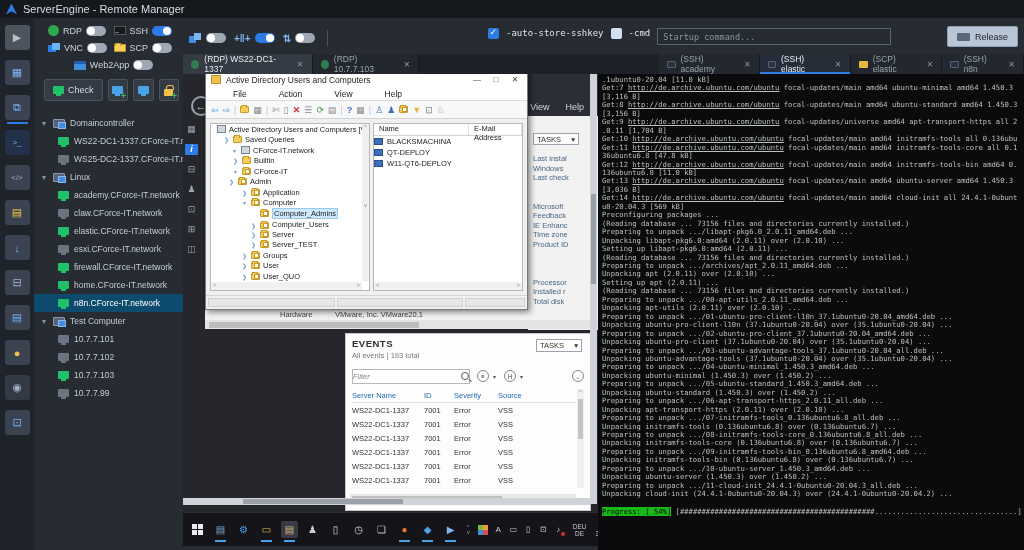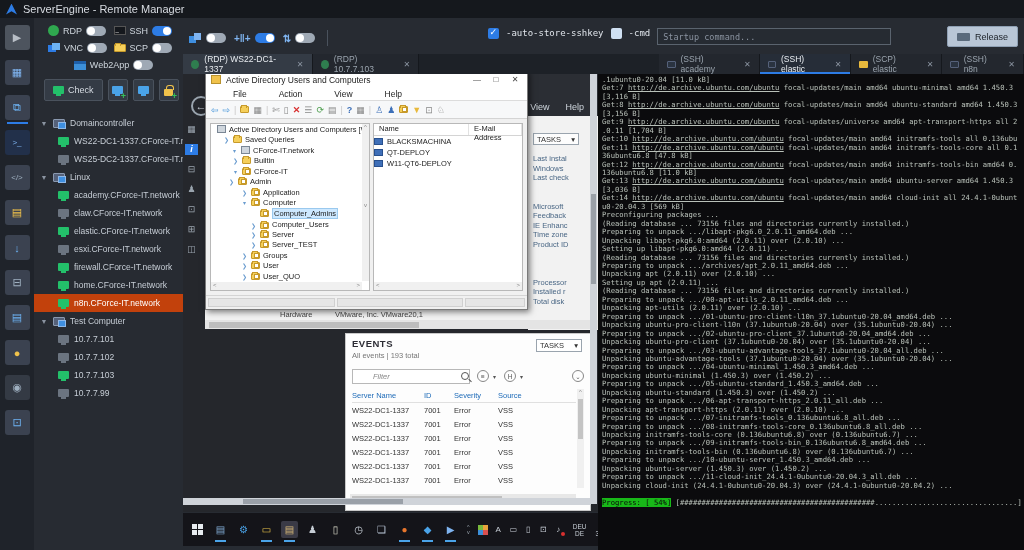--- a/index.html
+++ b/index.html
@@ -36,21 +36,21 @@
   .mon.off { background:#6b7480; }
   .mon.blue { background:#4aa3e8; }
   .grp-ic { width:12px; height:9px; background:#55617a; border:1px solid #8a99b0; border-radius:1px; position:relative; flex:0 0 auto; }
   .grp-ic::after { content:""; position:absolute; right:-2px; bottom:-2px; width:6px; height:5px; background:#3f8fe0; border:1px solid #8fb8e8; }
 
   .tree { position:absolute; left:0; top:96px; width:149px; bottom:0; overflow:hidden; }
   .trow { height:18px; display:flex; align-items:center; gap:5px; color:#c7ced6; font-size:8.5px; white-space:nowrap; }
   .trow .caret { color:#8a93a0; font-size:7px; width:8px; text-align:center; }
   .trow.host { padding-left:24px; }
   .trow.grp { padding-left:6px; }
-  .trow.sel { background:#c2410c; color:#fff; }
+  .trow.sel { background:#0c4a6e; color:#fff; }
 
   
   .ctrlrow { position:absolute; left:183px; top:18px; width:841px; height:36px; }
   .viewtg { position:absolute; left:6px; top:12px; display:flex; align-items:center; gap:8px; }
   .vt-ic { width:13px; height:11px; position:relative; }
   .vt-ic .a { position:absolute; width:7px; height:7px; background:#3f8fe0; left:0; top:3px; }
   .vt-ic .b { position:absolute; width:7px; height:7px; background:#7fb4f0; left:5px; top:0; }
   .vt-split { color:#7fb4f0; font-size:10px; font-weight:bold; }
   .vsep { width:1px; height:16px; background:#4a525d; margin-left:4px; }
   .chkrow { position:absolute; left:305px; top:10px; display:flex; align-items:flex-start; gap:7px; }
@@ -122,21 +122,21 @@
   .ad-hscroll { position:absolute; left:0; bottom:0; height:8px; right:7px; background:#f0f0f0; font-size:6px; color:#888; display:flex; justify-content:space-between; padding:0 2px; }
   .ad-status { position:absolute; left:0; bottom:0; width:100%; height:14px; background:#f0f0f0; border-top:1px solid #d4d4d4; display:flex; gap:2px; padding:2px; }
   .ad-status div { background:#e6e6e6; border:1px solid #d0d0d0; height:9px; flex:1; }
 
   
   .events { position:absolute; left:162px; top:259px; width:246px; height:178px; background:#fdfdfd; border:1px solid #c8c8c8; }
   .ev-title { position:absolute; left:6px; top:4px; font-size:9.5px; font-weight:bold; color:#2d2d35; letter-spacing:.5px; }
   .ev-sub { position:absolute; left:6px; top:17px; font-size:7.5px; color:#777; }
   .ev-tasks { position:absolute; right:8px; top:5px; width:46px; height:13px; border:1px solid #9aa4ae; background:#fff; font-size:7.5px; color:#333; display:flex; align-items:center; justify-content:space-between; padding:0 3px; }
   .ev-filterrow { position:absolute; left:6px; top:33px; right:6px; height:18px; display:flex; align-items:center; gap:8px; }
-  .ev-filter { width:118px; height:15px; border:1px solid #b8b8b8; font-size:7.5px; font-style:italic; color:#555; padding:0 20px; }
+  .ev-filter { width:118px; height:15px; border:1px solid #b8b8b8; font-size:7.5px; font-style:italic; color:#555; padding:0 0; }
   .ev-filter::placeholder { color:#888; }
   .mag { width:8px; height:8px; border:1.2px solid #555; border-radius:50%; position:relative; margin-left:-17px; }
   .mag::after { content:""; position:absolute; width:4px; height:1.2px; background:#555; transform:rotate(45deg); left:6px; top:7px; }
   .circ-btn { width:12px; height:12px; border:1px solid #888; border-radius:50%; font-size:6.5px; color:#555; text-align:center; line-height:11px; }
   .circ-caret { font-size:6px; color:#555; margin-left:-4px; }
   .ev-table { position:absolute; left:6px; top:55px; right:14px; bottom:14px; overflow:hidden; }
   .ev-hdr { display:flex; font-size:7.5px; color:#1e6bb8; height:14px; align-items:center; border-bottom:1px solid #e0e0e0; }
   .ev-row { display:flex; font-size:7.5px; color:#333; height:14px; align-items:center; }
   .evc0 { width:72px; } .evc1 { width:30px; } .evc2 { width:44px; } .evc3 { width:50px; }
   .ev-vscroll { position:absolute; right:6px; top:55px; width:7px; bottom:22px; background:#f0f0f0; font-size:6px; color:#888; text-align:center; }
@@ -806,20 +806,21 @@
       <div class="tl">Unpacking ubuntu-pro-client (37.1ubuntu0-20.04) over (35.1ubuntu0-20.04) ...</div>
       <div class="tl">Preparing to unpack .../03-ubuntu-advantage-tools_37.1ubuntu0-20.04_all.deb ...</div>
       <div class="tl">Unpacking ubuntu-advantage-tools (37.1ubuntu0-20.04) over (35.1ubuntu0-20.04) ...</div>
       <div class="tl">Preparing to unpack .../04-ubuntu-minimal_1.450.3_amd64.deb ...</div>
       <div class="tl">Unpacking ubuntu-minimal (1.450.3) over (1.450.2) ...</div>
       <div class="tl">Preparing to unpack .../05-ubuntu-standard_1.450.3_amd64.deb ...</div>
       <div class="tl">Unpacking ubuntu-standard (1.450.3) over (1.450.2) ...</div>
       <div class="tl">Preparing to unpack .../06-apt-transport-https_2.0.11_all.deb ...</div>
       <div class="tl">Unpacking apt-transport-https (2.0.11) over (2.0.10) ...</div>
       <div class="tl">Preparing to unpack .../07-initramfs-tools_0.136ubuntu6.8_all.deb ...</div>
+      <div class="tl">Unpacking initramfs-tools (0.136ubuntu6.8) over (0.136ubuntu6.7) ...</div>
       <div class="tl">Preparing to unpack .../08-initramfs-tools-core_0.136ubuntu6.8_all.deb ...</div>
       <div class="tl">Unpacking initramfs-tools-core (0.136ubuntu6.8) over (0.136ubuntu6.7) ...</div>
       <div class="tl">Preparing to unpack .../09-initramfs-tools-bin_0.136ubuntu6.8_amd64.deb ...</div>
       <div class="tl">Unpacking initramfs-tools-bin (0.136ubuntu6.8) over (0.136ubuntu6.7) ...</div>
       <div class="tl">Preparing to unpack .../10-ubuntu-server_1.450.3_amd64.deb ...</div>
       <div class="tl">Unpacking ubuntu-server (1.450.3) over (1.450.2) ...</div>
       <div class="tl">Preparing to unpack .../11-cloud-init_24.4.1-0ubuntu0-20.04.3_all.deb ...</div>
       <div class="tl">Unpacking cloud-init (24.4.1-0ubuntu0-20.04.3) over (24.4.1-0ubuntu0-20.04.2) ...</div>
       <div class="tprog"><span class="plabel">Progress: [ 54%]</span> <span class="pbar">[#############################################.................................]</span></div>
     </div>

